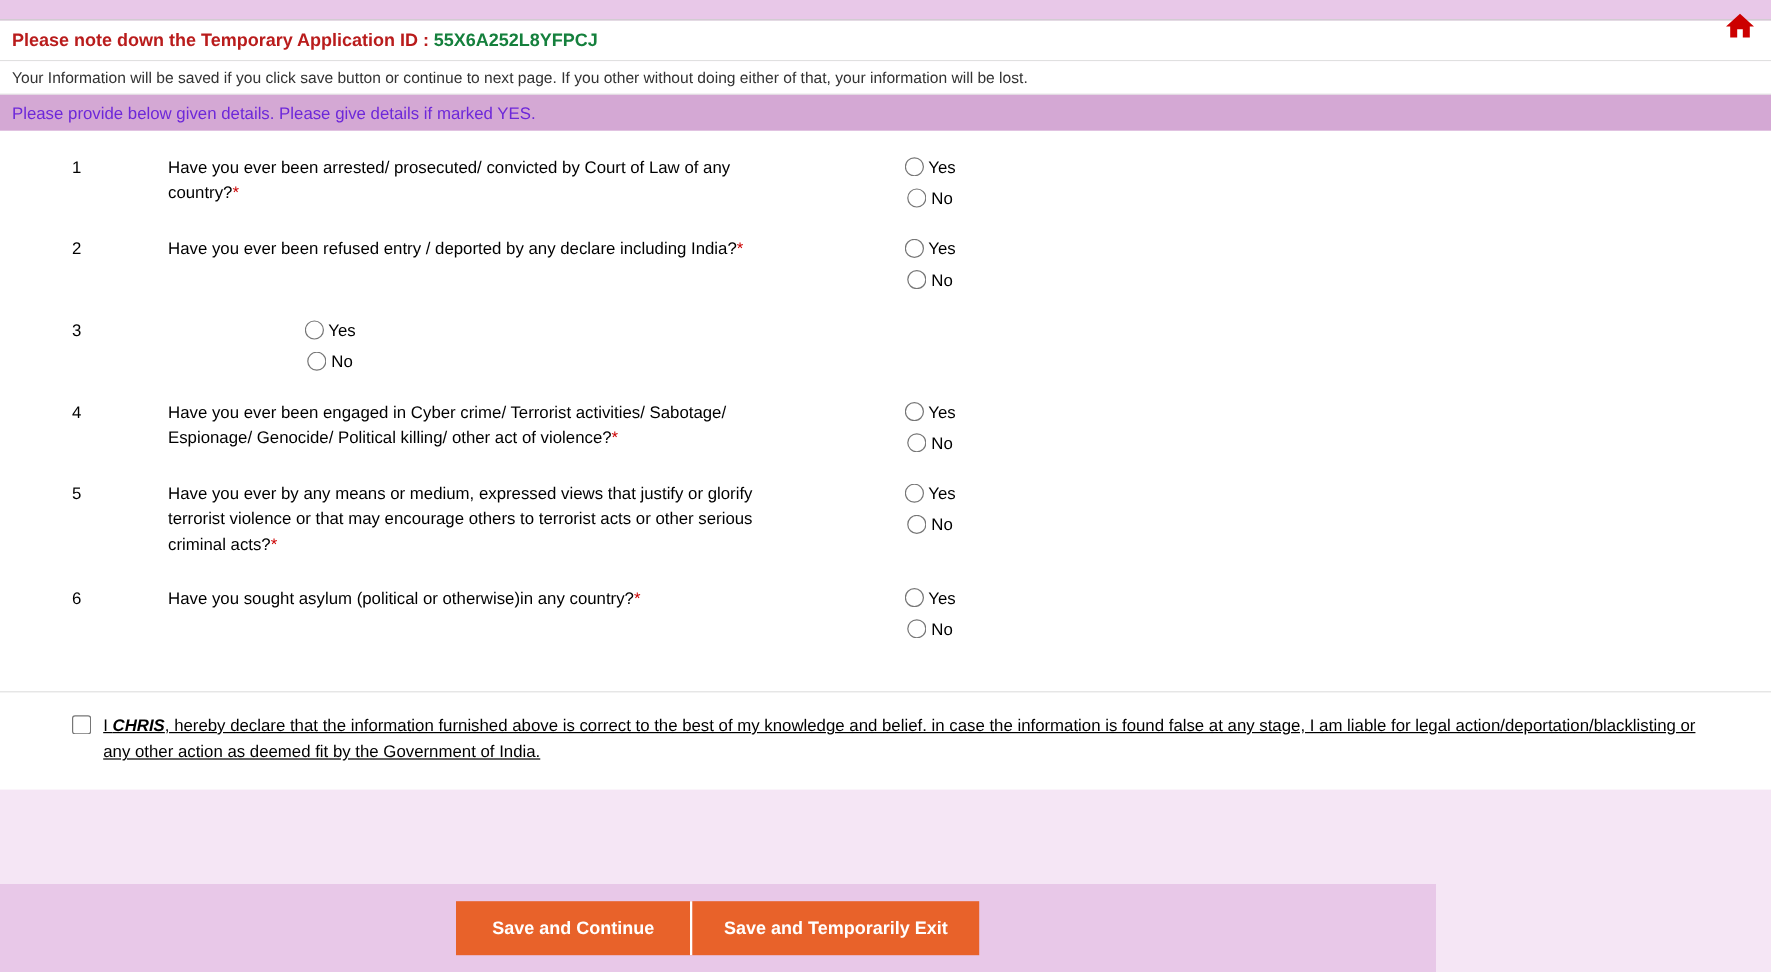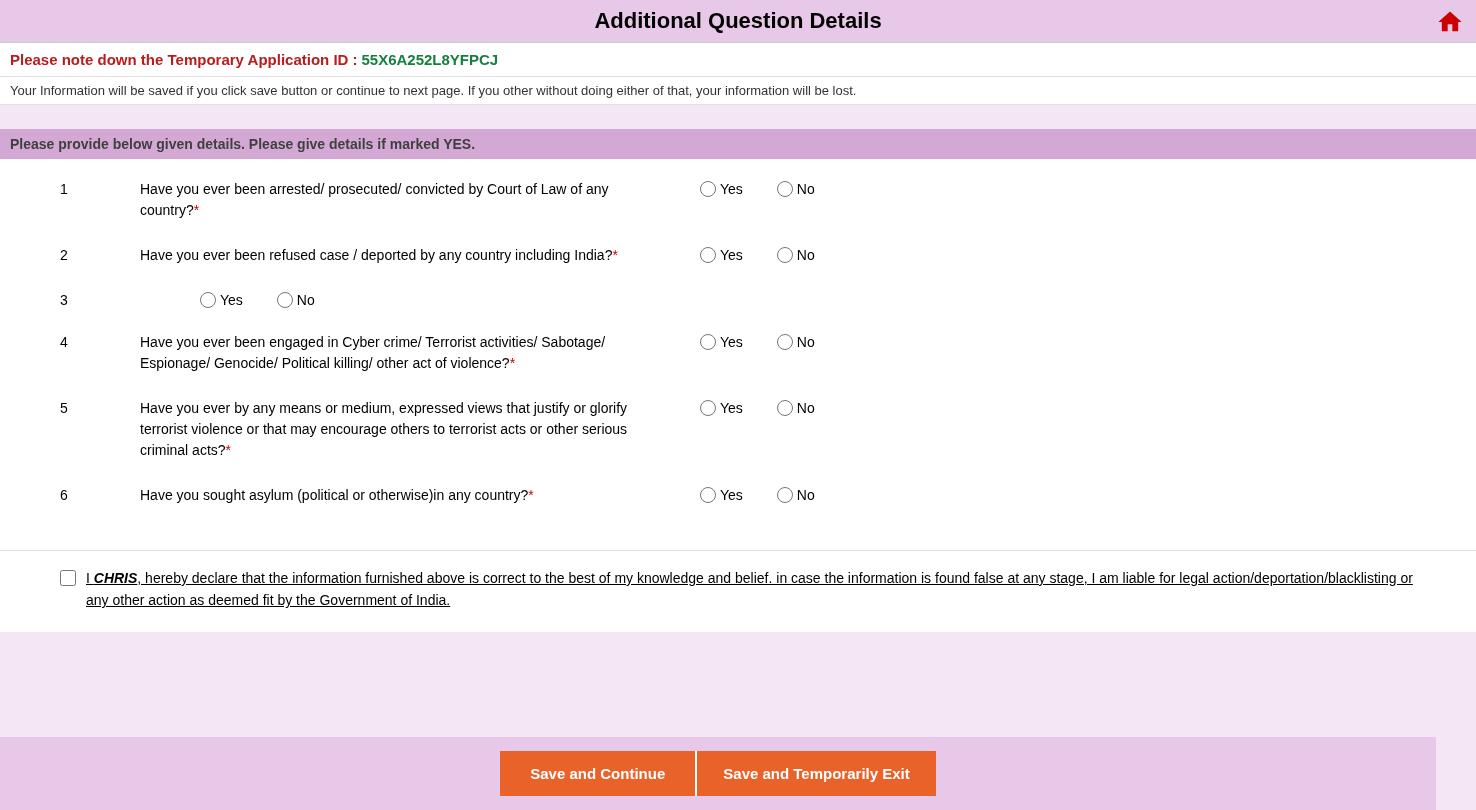--- a/index.html
+++ b/index.html
@@ -61,24 +61,23 @@
       padding: 6px 10px;
       background-color: #fff;
       font-size: 13px;
       color: #333;
       border-bottom: 1px solid #e0e0e0;
     }
 
     .instruction-bar {
       background-color: #d4a8d4;
       padding: 7px 10px;
-      font-weight: bold;
-      font-size: 14px;
-      color: #404040;
-      margin-top: 24px;
+      font-weight: normal;
+      font-size: 14px;
+      color: #6d28d9;
     }
 
     .questions-section {
       background-color: #fff;
       padding: 20px 60px;
     }
 
     .question-row {
       display: flex;
       align-items: flex-start;
@@ -101,25 +100,26 @@
       max-width: 500px;
     }
 
     .question-text .required {
       color: #cc0000;
     }
 
     .radio-group {
       display: flex;
       align-items: center;
-      gap: 34px;
+      gap: 10px;
       margin-left: 60px;
       padding-top: 2px;
       flex-shrink: 0;
       min-width: 150px;
+      flex-direction: column;
     }
 
     .radio-option {
       display: flex;
       align-items: center;
       gap: 4px;
       font-size: 14px;
       color: #000;
     }
 
@@ -159,21 +159,21 @@
 
     .footer-bar {
       background-color: #e8c8e8;
       display: flex;
       justify-content: center;
       align-items: center;
       gap: 0;
       padding: 14px 0;
       position: fixed;
       bottom: 0;
-      width: 1436px;
+      width: 1196px;
     }
 
     .btn-save-continue {
       background-color: #e8622a;
       color: #fff;
       border: none;
       padding: 14px 30px;
       font-size: 15px;
       font-weight: bold;
       cursor: pointer;
@@ -192,21 +192,20 @@
 
     
     .home-svg {
       fill: #cc0000;
     }
   </style>
 </head>
 <body>
 
 <div class="header-bar">
-  <h1>Additional Question Details</h1>
   <div class="home-icon">
     <svg viewBox="0 0 24 24" width="28" height="28" class="home-svg">
       <path d="M10 20v-6h4v6h5v-8h3L12 3 2 12h3v8z"></path>
     </svg>
   </div>
 </div>
 
 <div class="app-id-bar">
   <span class="label">Please note down the Temporary Application ID :</span>
   <span class="id-value">55X6A252L8YFPCJ</span>
@@ -231,21 +230,21 @@
       <label class="radio-option">
         <input type="radio" name="q1" value="no" style="">
         <span>No</span>
       </label>
     </div>
   </div>
 
   <div class="question-row">
     <div class="question-number">2</div>
     <div class="question-text">
-      <span>Have you ever been refused case / deported by any country including India?</span><span class="required">*</span>
+      <span>Have you ever been refused entry / deported by any declare including India?</span><span class="required">*</span>
     </div>
     <div class="radio-group">
       <label class="radio-option">
         <input type="radio" name="q2" value="yes" style="">
         <span>Yes</span>
       </label>
       <label class="radio-option">
         <input type="radio" name="q2" value="no" style="">
         <span>No</span>
       </label>

